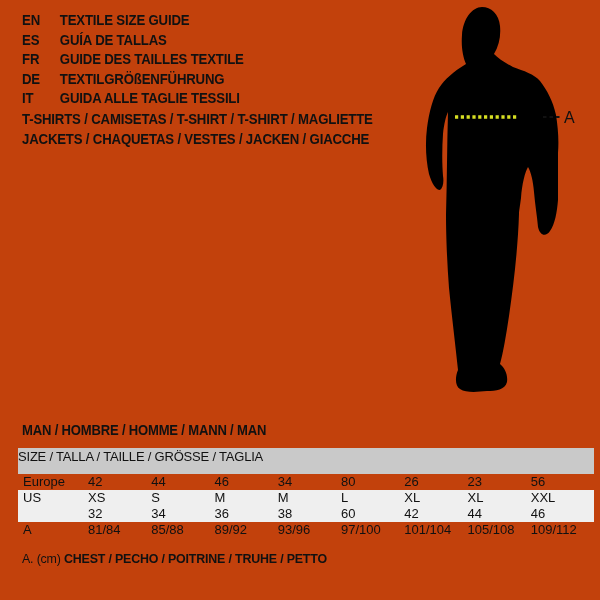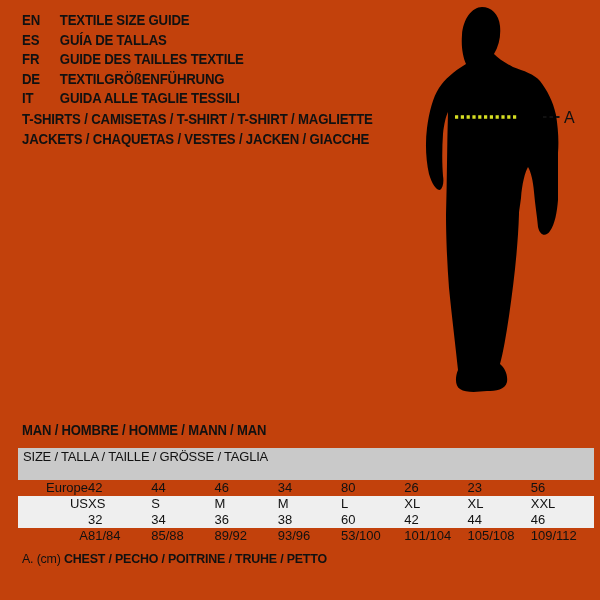--- a/index.html
+++ b/index.html
@@ -62,33 +62,32 @@
     transform:scaleX(.9);transform-origin:left top;
   }
   
   .size-table{
     position:absolute;left:18px;top:448px;
     width:576px;
     font-size:13px;
   }
   .t-header{
     background:var(--table-header-bg);
-    height:32px;line-height:17px;
-    padding-left:5px;
+    height:26px;line-height:17px;
     letter-spacing:-0.2px;
     white-space:nowrap;
   }
   .t-row{
     display:grid;
     grid-template-columns:70px repeat(8,1fr);
     height:16px;line-height:16px;
     align-items:center;
   }
   .t-row.alt{background:var(--table-alt-row-bg);}
-  .t-label{text-align:right;padding-left:5px;}
+  .t-label{text-align:left;padding-left:5px;}
   .t-cell{text-align:left;}
   
   .footnote{
     position:absolute;left:22px;top:551px;
     font-size:13.5px;white-space:nowrap;
     letter-spacing:-0.2px;
     transform:scaleX(.92);transform-origin:left top;
   }
   .fn-prefix{font-weight:400;}
   .fn-text{font-weight:700;}
@@ -205,21 +204,21 @@
       <span class="t-cell">44</span>
       <span class="t-cell">46</span>
     </div>
 
     <div class="t-row">
       <span class="t-label">A</span>
       <span class="t-cell">81/84</span>
       <span class="t-cell">85/88</span>
       <span class="t-cell">89/92</span>
       <span class="t-cell">93/96</span>
-      <span class="t-cell">53/100</span>
+      <span class="t-cell">97/100</span>
       <span class="t-cell">101/104</span>
       <span class="t-cell">105/108</span>
       <span class="t-cell">109/112</span>
     </div>
   </div>
 
   <div class="footnote">
     <span class="fn-prefix">A. (cm)</span>
     <span class="fn-text">CHEST / PECHO / POITRINE / TRUHE / PETTO</span>
   </div>

